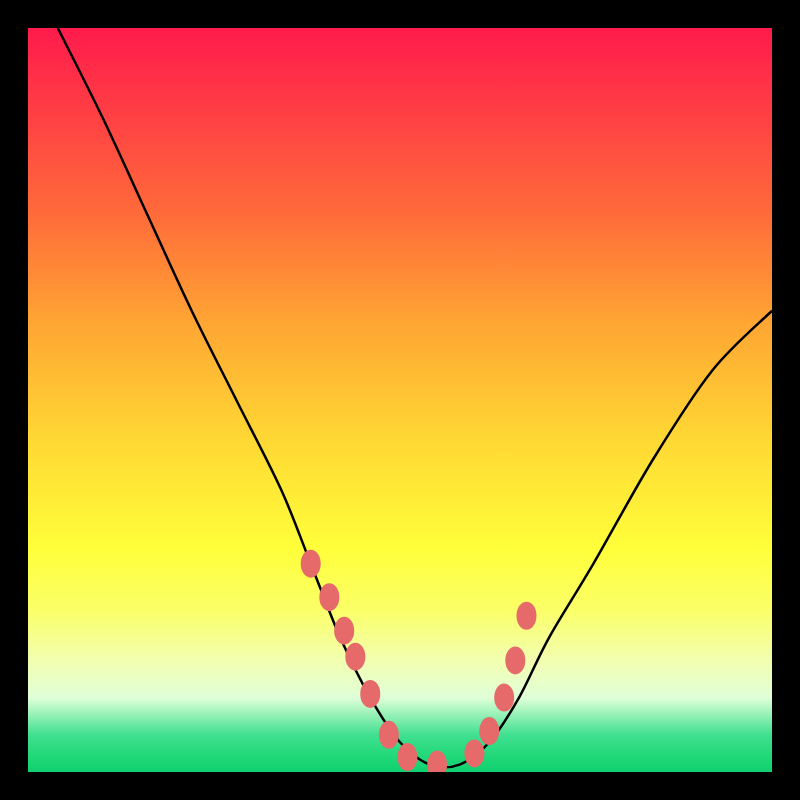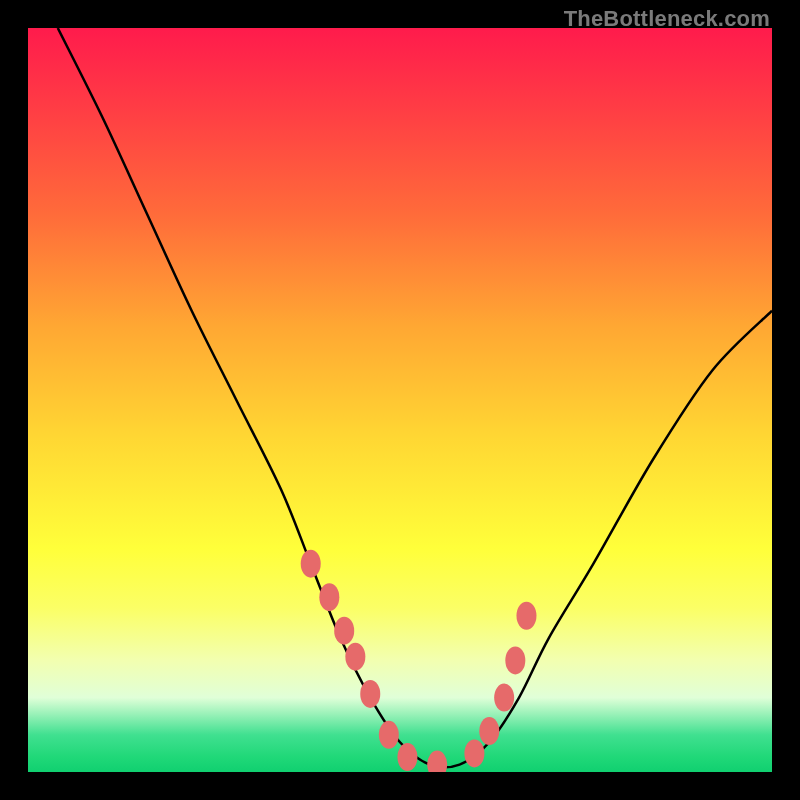--- a/index.html
+++ b/index.html
@@ -63,21 +63,20 @@
     font-size: 22px;
     font-weight: 600;
     color: #7a7a7a;
     letter-spacing: 0.2px;
   }
 </style>
 </head>
 <body>
 
 <div class="outer">
-  <div class="watermark">TheBottleneck.com</div>
 
   <div class="plot-area">
     <svg class="curve-svg" viewBox="0 0 744 744">
       <path id="bottleneck-curve" class="curve" d="M 29.76 0 C 37.2 14.879999999999995, 59.52 58.27999999999997, 74.4 89.27999999999997 C 89.28 120.27999999999997, 104.16000000000001 153.76, 119.04 186 C 133.92000000000002 218.24, 148.8 251.72000000000003, 163.68 282.72 C 178.56 313.72, 193.44000000000003 342.24, 208.32000000000002 372 C 223.20000000000002 401.76, 240.56 434, 252.96 461.28 C 265.36 488.55999999999995, 272.8 510.87999999999994, 282.72 535.68 C 292.64000000000004 560.48, 302.55999999999995 587.76, 312.47999999999996 610.08 C 322.4 632.4000000000001, 332.32 652.24, 342.24 669.6 C 352.16 686.96, 362.08 703.08, 372 714.24 C 381.92 725.4, 391.84000000000003 732.8399999999999, 401.76000000000005 736.56 C 411.68000000000006 740.28, 421.6 740.28, 431.52 736.56 C 441.43999999999994 732.8399999999999, 451.35999999999996 725.4, 461.28 714.24 C 471.2 703.08, 481.12 686.96, 491.04 669.6 C 500.96000000000004 652.24, 508.4 632.4000000000001, 520.8 610.08 C 533.1999999999999 587.76, 548.08 565.4399999999999, 565.44 535.68 C 582.8000000000001 505.91999999999996, 605.1199999999999 463.76000000000005, 624.9599999999999 431.52000000000004 C 644.8 399.28000000000003, 664.64 367.03999999999996, 684.48 342.23999999999995 C 704.32 317.43999999999994, 734.08 292.64, 744 282.72"></path>
       <g id="markers-group">
           <ellipse cx="282.72" cy="535.68" rx="10" ry="14" class="dot"></ellipse>
           <ellipse cx="301.32" cy="569.16" rx="10" ry="14" class="dot"></ellipse>
           <ellipse cx="316.2" cy="602.64" rx="10" ry="14" class="dot"></ellipse>
           <ellipse cx="327.36" cy="628.6800000000001" rx="10" ry="14" class="dot"></ellipse>
           <ellipse cx="342.24" cy="665.88" rx="10" ry="14" class="dot"></ellipse>

